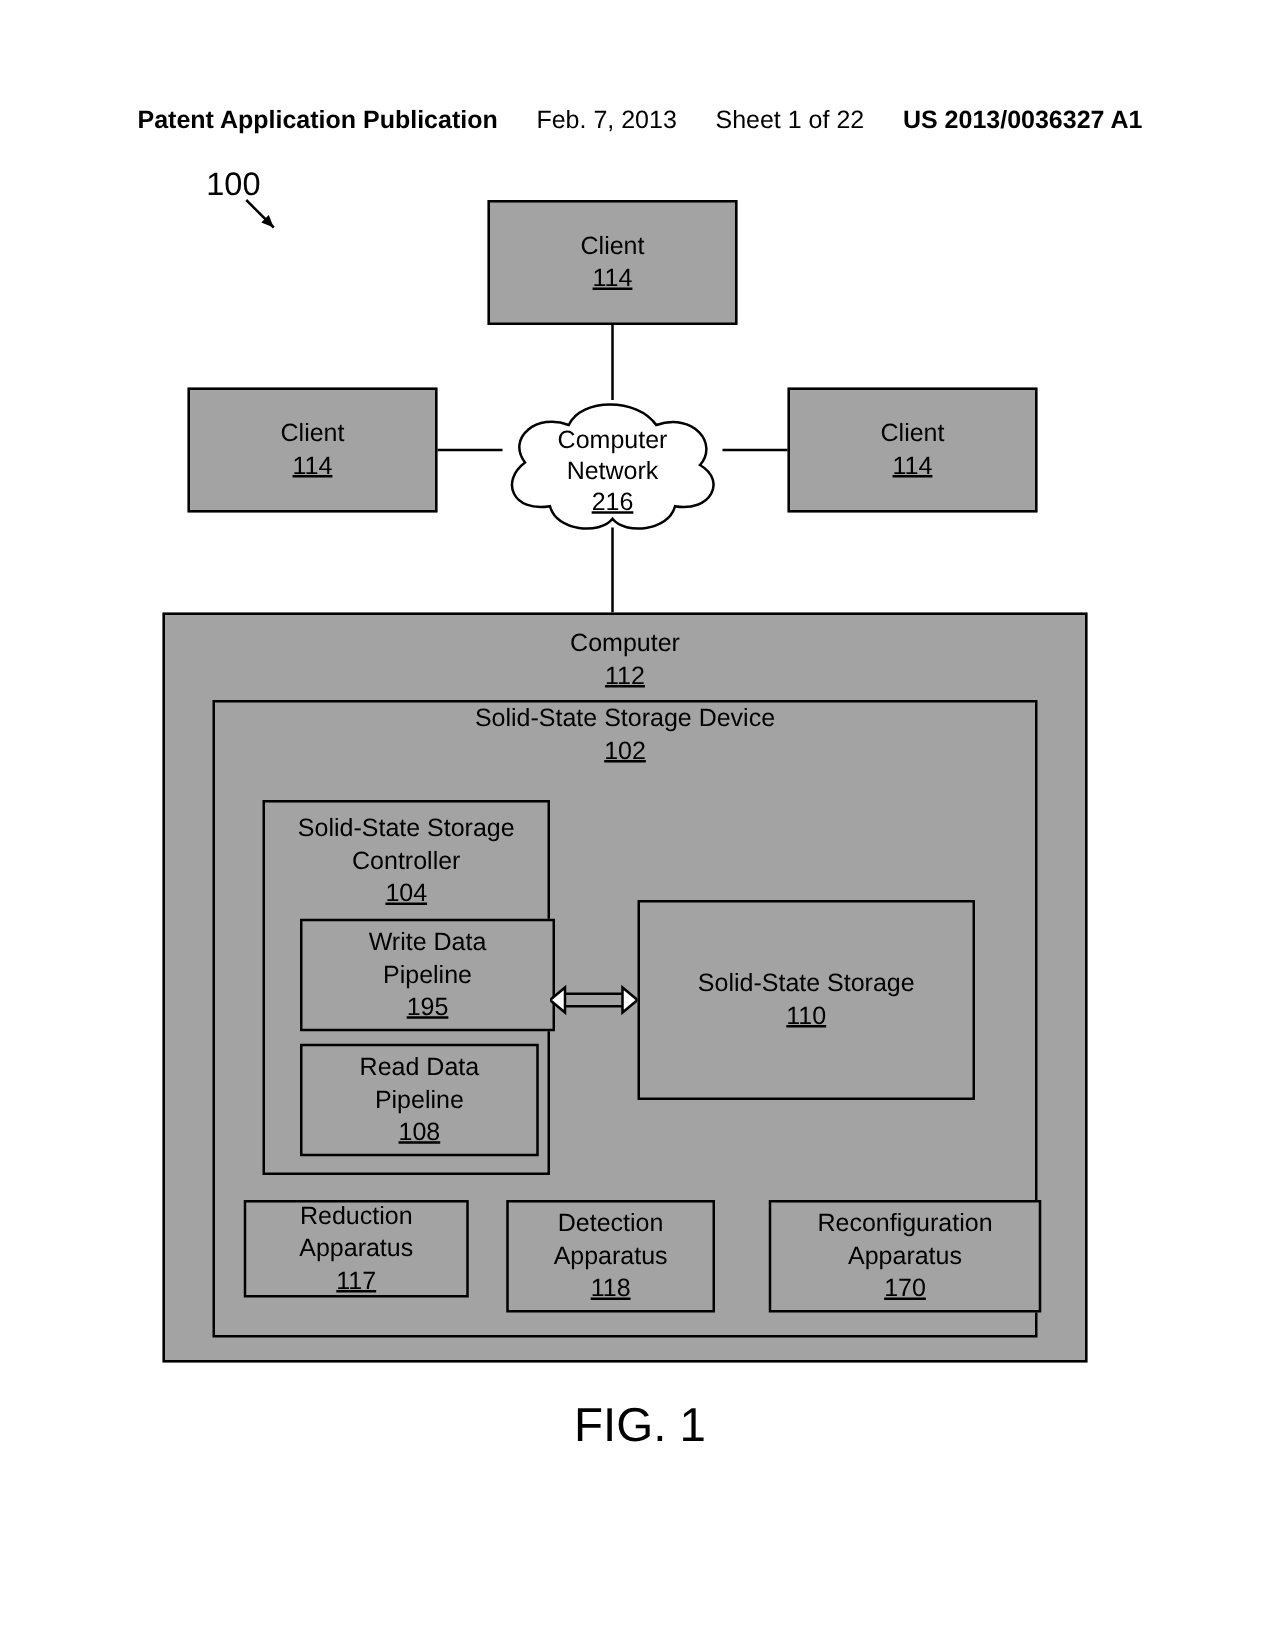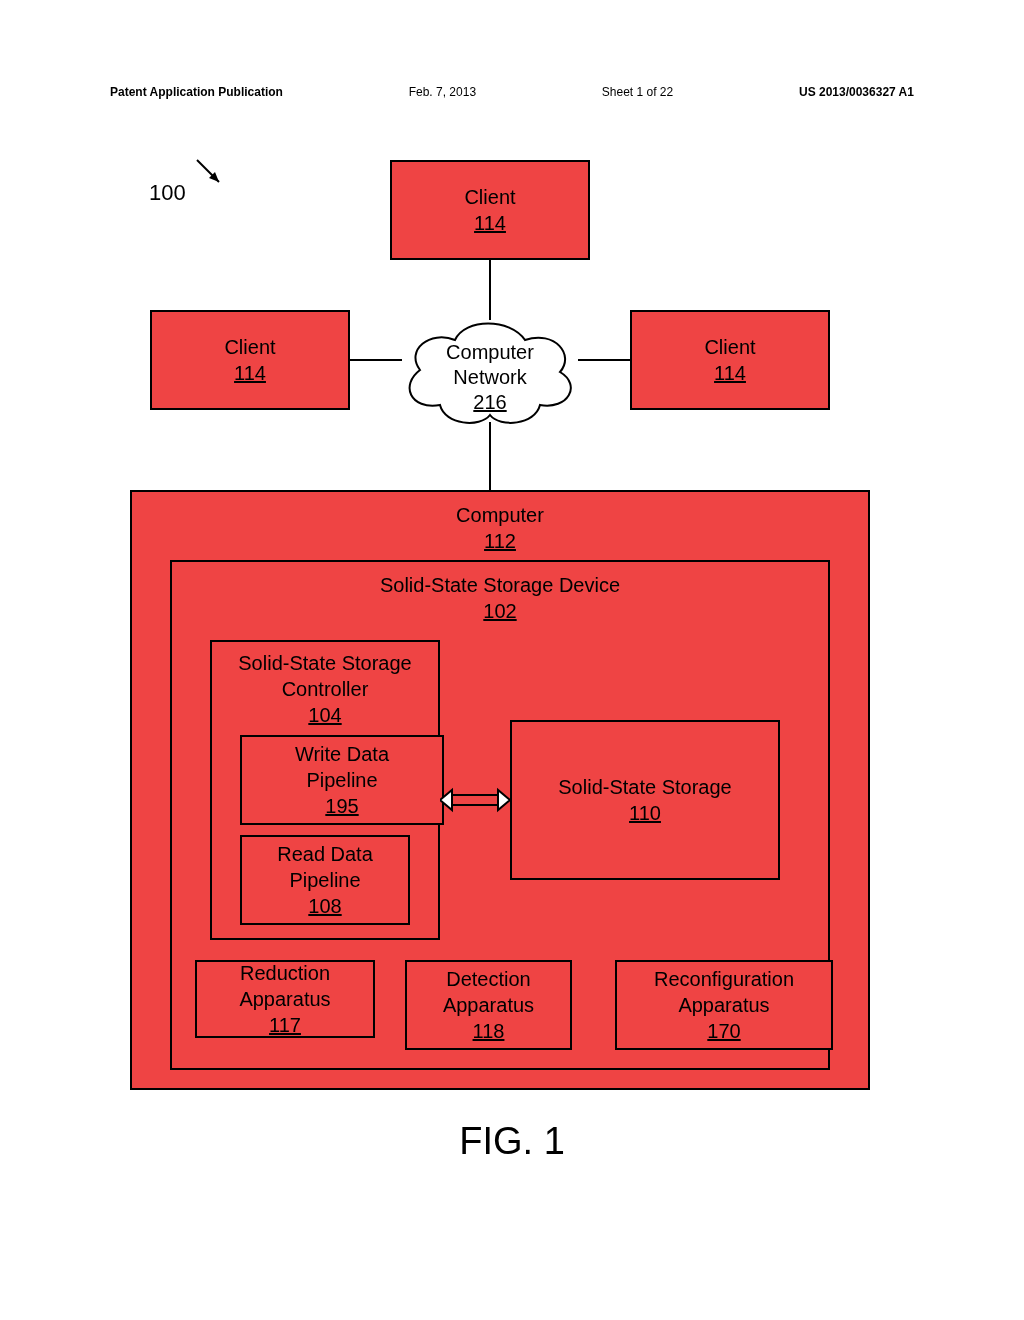--- a/index.html
+++ b/index.html
@@ -11,49 +11,48 @@
     position: relative;
     color: #000;
   }
   .header {
     position: absolute;
     top: 85px;
     left: 110px;
     right: 110px;
     display: flex;
     justify-content: space-between;
-    font-size: 12px;
+    font-size: 20px;
   }
   .header .pub { font-weight: bold; }
   .diagram {
     position: absolute;
     top: 120px;
     left: 110px;
     width: 780px;
     height: 1000px;
   }
   .box {
     position: absolute;
     border: 2px solid #000;
-    background: #ef4444;
+    background: #a3a3a3;
     text-align: center;
     display: flex;
     flex-direction: column;
     align-items: center;
     justify-content: center;
     font-size: 20px;
     line-height: 1.3;
   }
   .underline { text-decoration: underline; }
   .ref100 {
     position: absolute;
     top: 12px;
-    left: 39px;
-    font-size: 22px;
-    margin-top: 48px;
+    left: 55px;
+    font-size: 26px;
   }
   .arrow100 {
     position: absolute;
     top: 38px;
     left: 85px;
     width: 30px;
     height: 30px;
   }
   .cloud {
     position: absolute;
@@ -132,38 +131,38 @@
   <div class="line" style="left:379px; top:140px; width:2px; height:60px;"></div>
   <div class="line" style="left:240px; top:239px; width:52px; height:2px;"></div>
   <div class="line" style="left:468px; top:239px; width:52px; height:2px;"></div>
   <div class="line" style="left:379px; top:302px; width:2px; height:68px;"></div>
 
   <div class="box" style="left:20px; top:370px; width:740px; height:600px; justify-content:flex-start; padding-top:10px;">
     <span>Computer</span>
     <span class="underline">112</span>
   </div>
 
-  <div class="box" style="left:60px; top:440px; width:660px; height:510px; justify-content:flex-start; padding-top:10px;text-align:center;">
+  <div class="box" style="left:60px; top:440px; width:660px; height:510px; justify-content:flex-start; text-align:center;">
     <span>Solid-State Storage Device</span>
     <span class="underline">102</span>
   </div>
 
   <div class="box" style="left:100px; top:520px; width:230px; height:300px; justify-content:flex-start; padding-top:8px;">
     <span>Solid-State Storage</span>
     <span>Controller</span>
     <span class="underline">104</span>
   </div>
 
   <div class="box" style="left:130px; top:615px; width:204px; height:90px;">
     <span>Write Data</span>
     <span>Pipeline</span>
     <span class="underline">195</span>
   </div>
 
-  <div class="box" style="left:130px; top:715px; width:170px; height:90px;">
+  <div class="box" style="left:130px; top:715px; width:191px; height:90px;">
     <span>Read Data</span>
     <span>Pipeline</span>
     <span class="underline">108</span>
   </div>
 
   <div class="box" style="left:400px; top:600px; width:270px; height:160px;">
     <span>Solid-State Storage</span>
     <span class="underline">110</span>
   </div>
 

